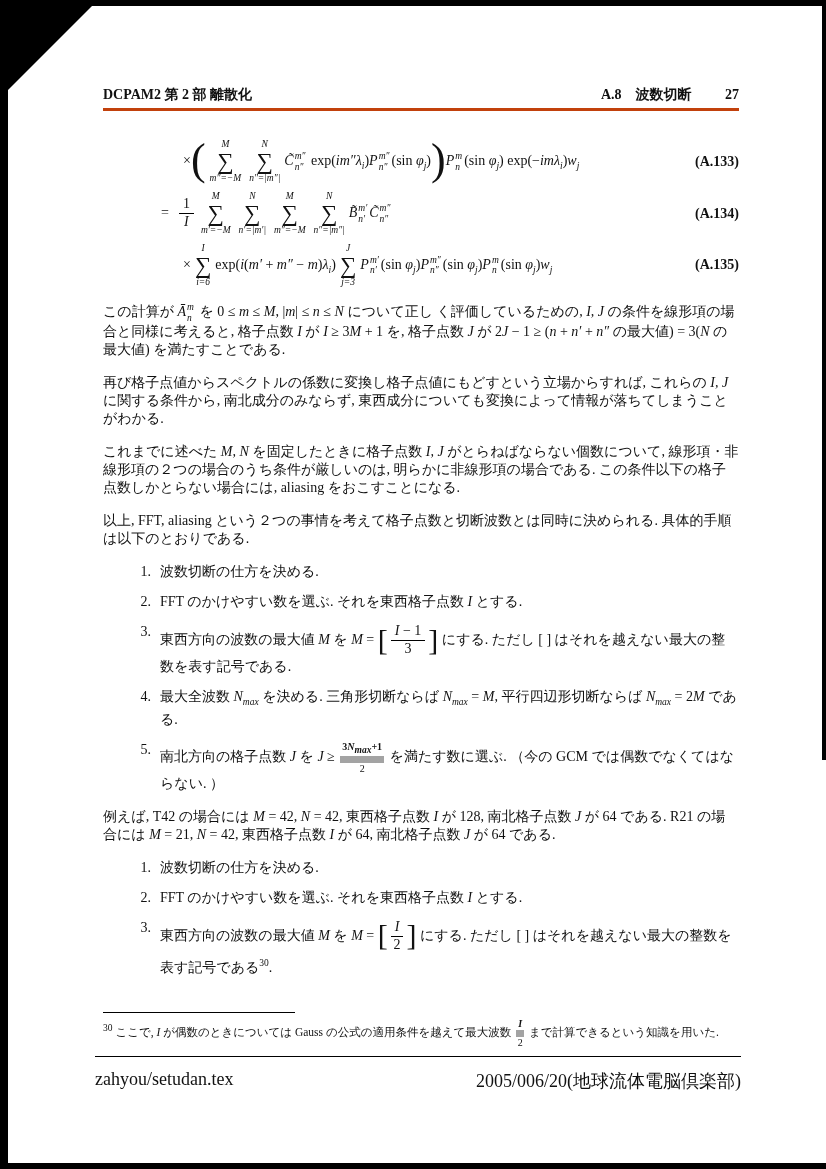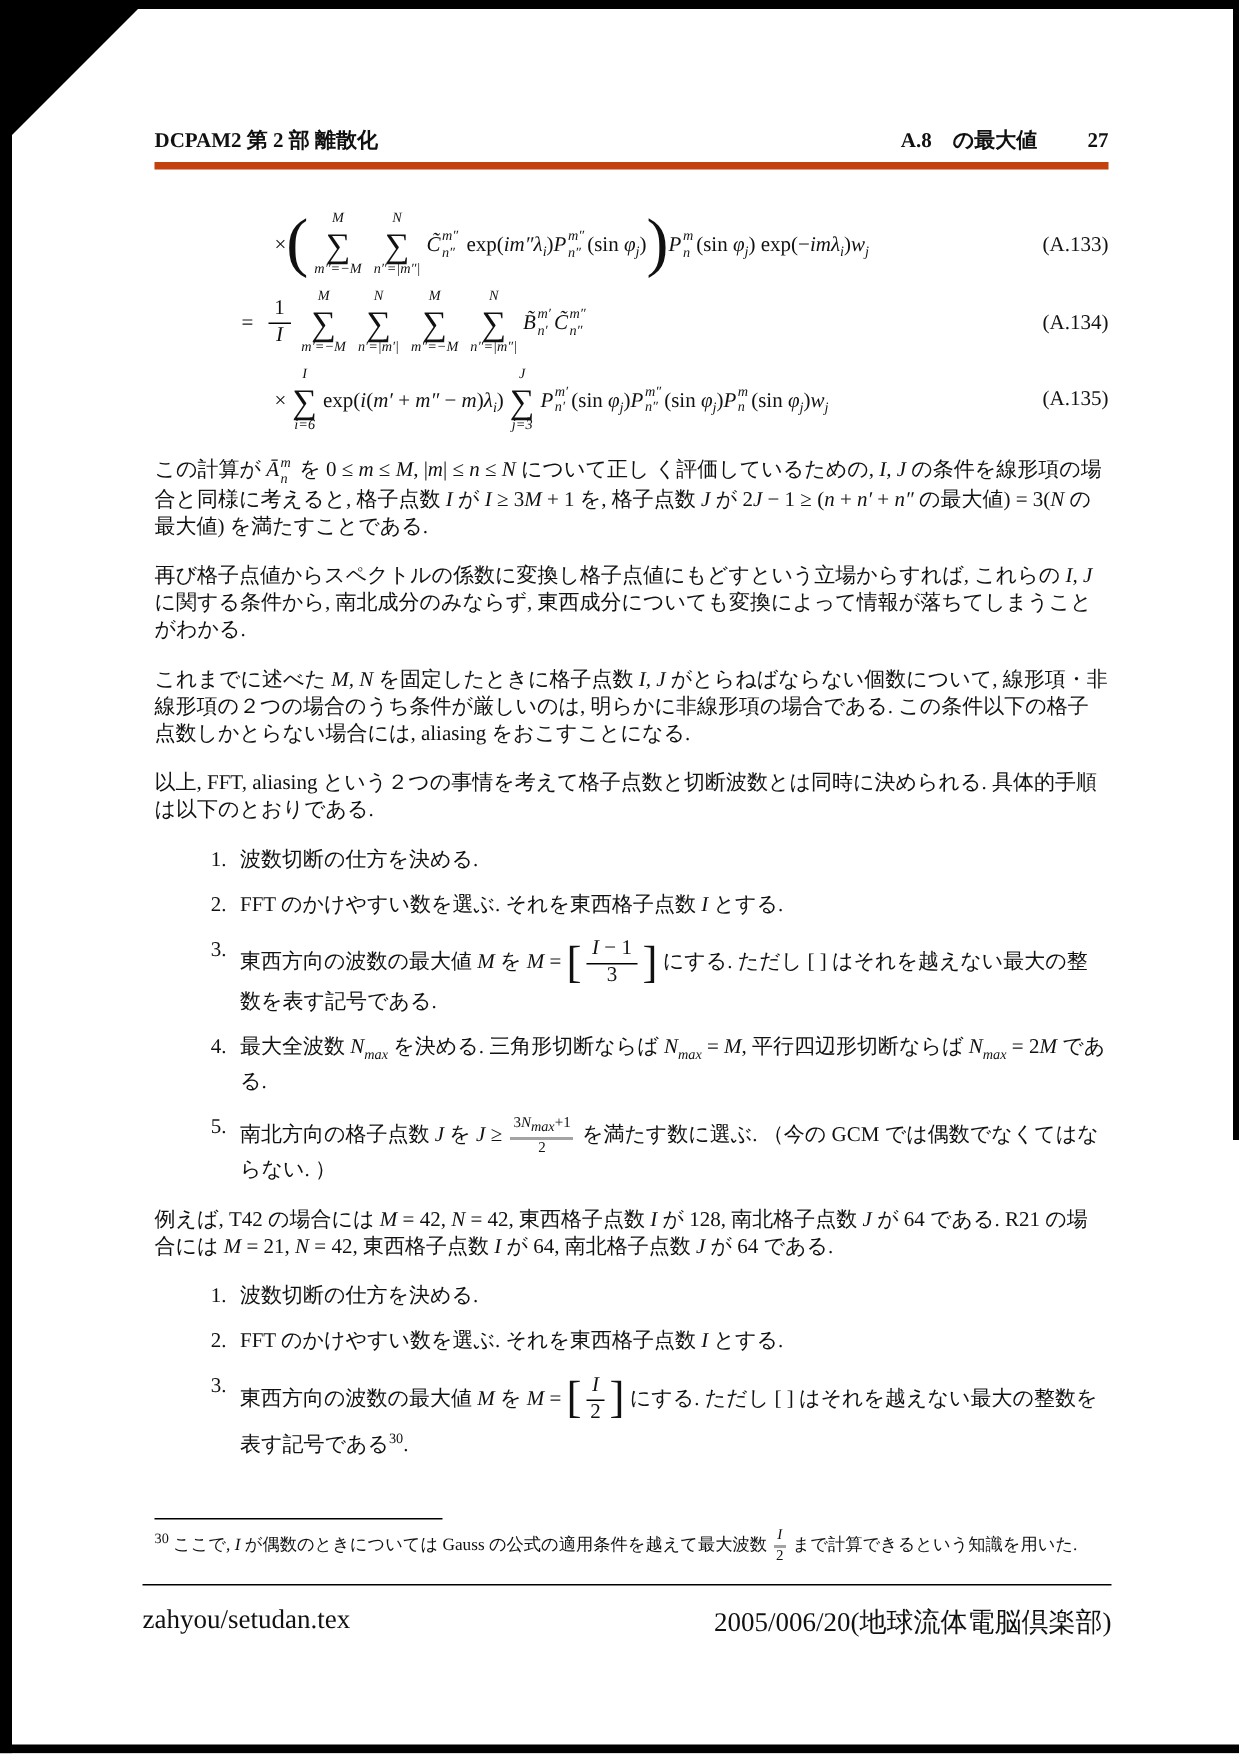--- a/index.html
+++ b/index.html
@@ -2,31 +2,31 @@
 <html><head>
 <meta charset="utf-8">
 <style>
   html,body{margin:0;padding:0;background:#fff;}
   .page{position:relative;width:826px;height:1169px;background:#ffffff;
         font-family:"Liberation Serif","DejaVu Serif",serif;color:#111;overflow:hidden;}
   .content{position:absolute;left:103px;top:86px;width:636px;font-size:14px;line-height:18px;}
 
   
   .header{display:flex;justify-content:space-between;align-items:flex-start;
-          font-weight:bold;font-size:14px;padding-bottom:4px;border-bottom:5px solid #c2410c;}
+          font-weight:bold;font-size:14px;padding-bottom:4px;border-bottom:3px solid #c2410c;}
   .h-page{margin-left:30px;margin-top:44px;}
 
   
   .eqblock{margin:28px 0 14px;}
   .eqrow{display:flex;align-items:center;}
   .eqbody{flex:1;white-space:nowrap;}
   .eq-a{margin-bottom:6px;}  .eq-a .eqbody{padding-left:80px;}
   .eq-b{margin-bottom:6px;}  .eq-b .eqbody{padding-left:58px;}
   .eq-c .eqbody{padding-left:80px;}
-  .eqlabel{flex:none;font-size:14px;}
+  .eqlabel{flex:none;font-size:14px;font-weight:bold;}
   .lab-a{margin-left:-20px;}
 
   
   .par{margin:0 0 15px;}
   .olist{margin:2px 0 15px;}
   .li{display:flex;margin-bottom:12px;padding-left:30px;}
   .li-num{flex:none;width:18px;margin-right:9px;text-align:right;}
   .li-text{flex:1;}
 
   
@@ -36,21 +36,21 @@
       font-size:9.5px;line-height:1.1;font-style:italic;margin:0 2px 0 1px;}
   .sum{display:inline-flex;flex-direction:column;align-items:center;vertical-align:middle;
        margin:0 4px;line-height:1;}
   .sum .lim{font-size:9.5px;font-style:italic;line-height:1.2;white-space:nowrap;}
   .sum .sg{font-size:23px;line-height:1;}
   .frac{display:inline-flex;flex-direction:column;align-items:center;vertical-align:middle;
         margin:0 3px;line-height:1.2;text-align:center;}
   .frac .fn{border-bottom:1px solid #000;padding:0 4px;}
   .sfrac{display:inline-flex;flex-direction:column;align-items:center;vertical-align:middle;
          margin:0 2px;font-size:10px;line-height:1.2;}
-  .sfrac .sfn{border-bottom:2px solid #a3a3a3;padding:0 2px;}
+  .sfrac .sfn{border-bottom:7px solid #a3a3a3;padding:0 2px;font-weight:bold;}
   .bigp{font-size:44px;line-height:0;vertical-align:middle;font-weight:300;position:relative;top:-2px;}
   .gbr{font-size:30px;line-height:0;vertical-align:middle;position:relative;top:-1px;}
 
   
   .footnote-block{position:absolute;left:103px;top:1012px;width:636px;}
   .footnote-rule{width:192px;border-top:1px solid #000;margin-bottom:5px;}
   .footnote{margin:0;font-size:11.5px;line-height:15px;}
   .footer-block{position:absolute;left:95px;top:1056px;width:646px;}
   .footer-rule{border-top:1px solid #000;margin-bottom:12px;}
   .footer-row{display:flex;justify-content:space-between;font-size:18px;}
@@ -66,21 +66,21 @@
 </head>
 <body>
 
 <div class="page">
 
   <div class="content">
 
     <div class="header">
       <span>DCPAM2 第 2 部 離散化</span>
       <span>
-        <span>A.8　の最大値</span>
+        <span>A.8　波数切断</span>
         <span class="h-page">27</span>
       </span>
     </div>
 
     <div class="eqblock">
       <div class="eqrow eq-a">
         <span class="eqbody">×<span class="bigp">(</span><span class="sum">
               <span class="lim">M</span>
               <span class="sg">∑</span>
               <span class="lim">m″=−M</span>

